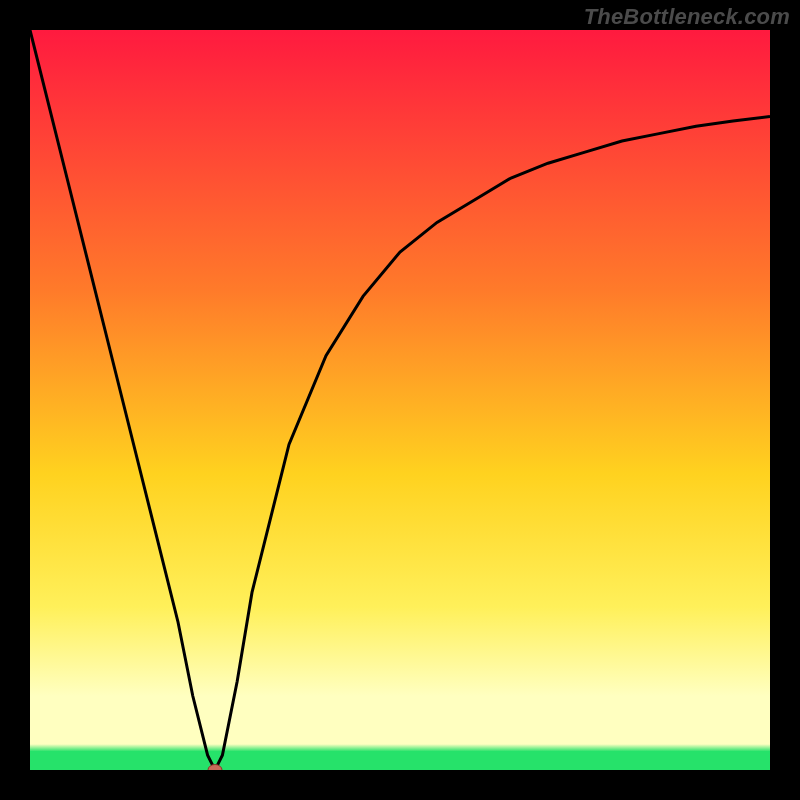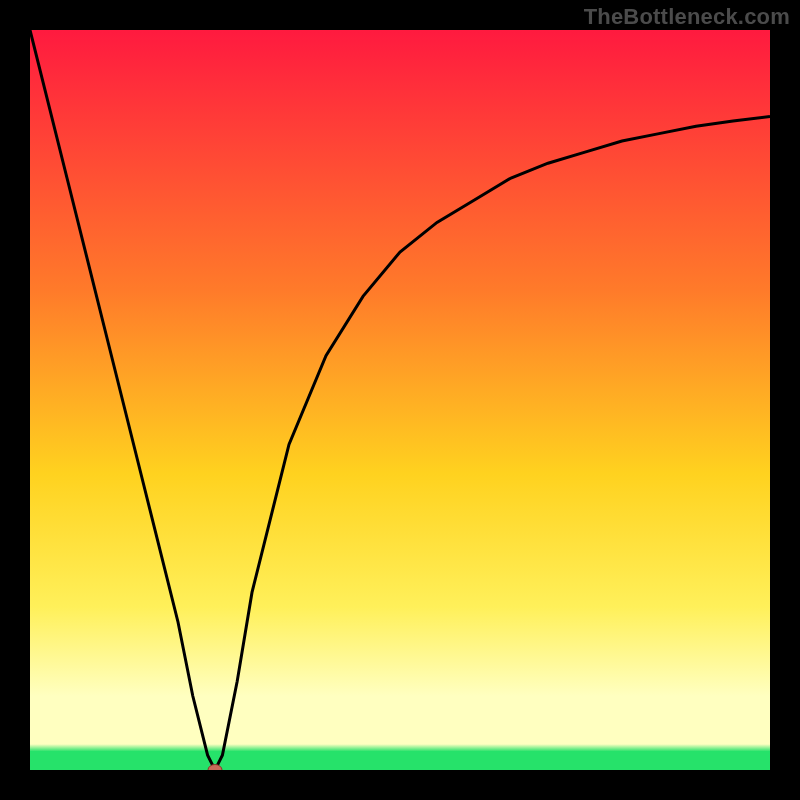--- a/index.html
+++ b/index.html
@@ -9,20 +9,21 @@
     height: 800px;
     background: #000;
     font-family: Arial, Helvetica, sans-serif;
     overflow: hidden;
   }
   .frame {
     position: relative;
     width: 800px;
     height: 712px;
     background: #000;
+    font-style: italic;
   }
   .plot {
     position: absolute;
     left: 30px;
     top: 30px;
     width: 740px;
     height: 740px;
   }
   .watermark {
     position: absolute;

